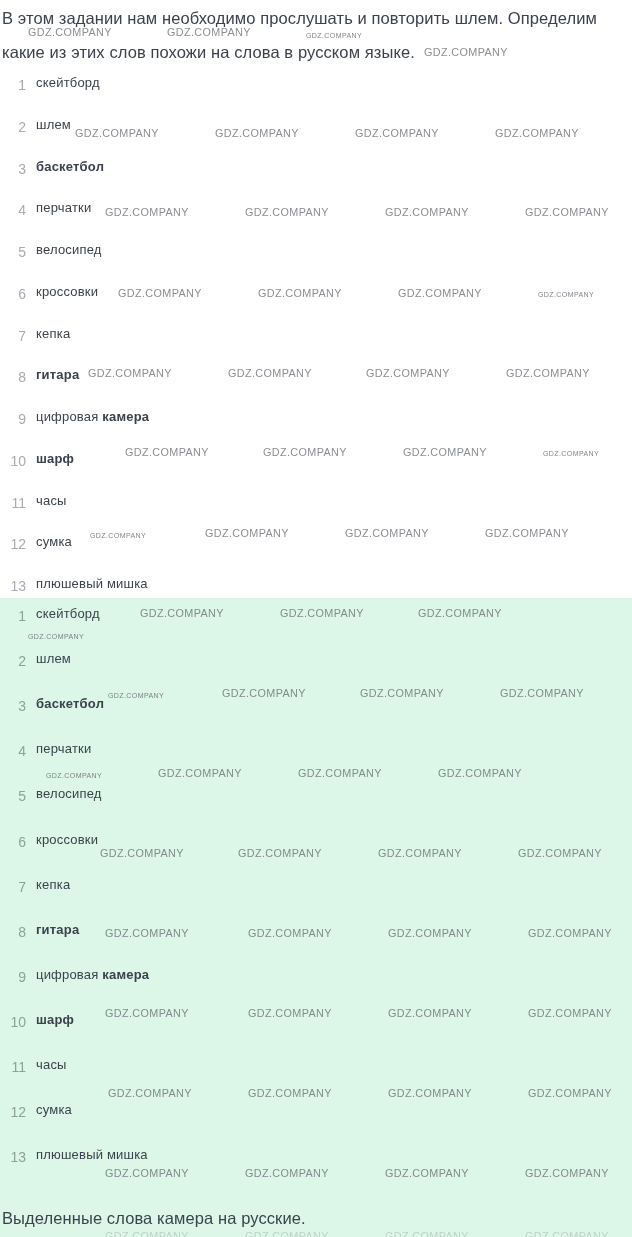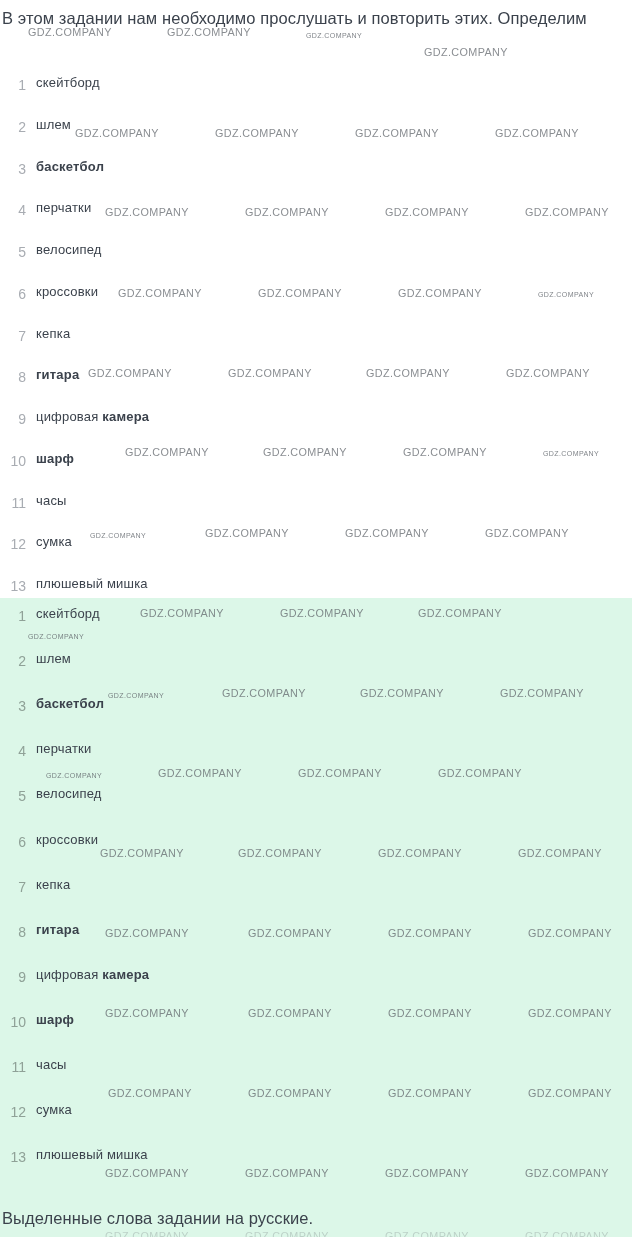--- a/index.html
+++ b/index.html
@@ -40,21 +40,22 @@
     position:absolute;left:2px;top:1209px;z-index:3;
     font-size:16.5px;letter-spacing:.1px;color:var(--text,#3b424c);
   }
 </style>
 </head>
 <body style="--highlight-bg: #dcf7e8; --text: #3b424c; --num-plain: #a8acb2; --num-hl: #8fa197; --wm: #5d6268;">
 
 <div class="green-block"></div>
 
 <div class="intro">
-  <div>В этом задании нам необходимо прослушать и повторить этих. Определим</div>
+  <div>В этом задании нам необходимо прослушать и повторить шлем. Определим</div>
+  <div>какие из этих слов похожи на слова в русском языке.</div>
 </div>
 
 <div id="list-plain" class="word-list list-plain">
     <div class="word-row" style="top: 75px;">
       <span class="num">1</span>
       <span class="word"><span class="seg">скейтборд</span></span>
     </div>
     <div class="word-row" style="top: 117px;">
       <span class="num">2</span>
       <span class="word"><span class="seg">шлем</span></span>
@@ -152,21 +153,21 @@
     <div class="word-row" style="top: 1102px;">
       <span class="num">12</span>
       <span class="word"><span class="seg">сумка</span></span>
     </div>
     <div class="word-row" style="top: 1147px;">
       <span class="num">13</span>
       <span class="word"><span class="seg">плюшевый мишка</span></span>
     </div>
   </div>
 
-<div class="conclusion">Выделенные слова задании на русские.</div>
+<div class="conclusion">Выделенные слова камера на русские.</div>
 
 <div id="watermark-layer">
     <span class="wm" style="left: 28px; top: 26px;">GDZ.COMPANY</span>
     <span class="wm" style="left: 167px; top: 26px;">GDZ.COMPANY</span>
     <span class="wm s" style="left: 306px; top: 31px;">GDZ.COMPANY</span>
     <span class="wm" style="left: 424px; top: 46px;">GDZ.COMPANY</span>
     <span class="wm" style="left: 75px; top: 127px;">GDZ.COMPANY</span>
     <span class="wm" style="left: 215px; top: 127px;">GDZ.COMPANY</span>
     <span class="wm" style="left: 355px; top: 127px;">GDZ.COMPANY</span>
     <span class="wm" style="left: 495px; top: 127px;">GDZ.COMPANY</span>

